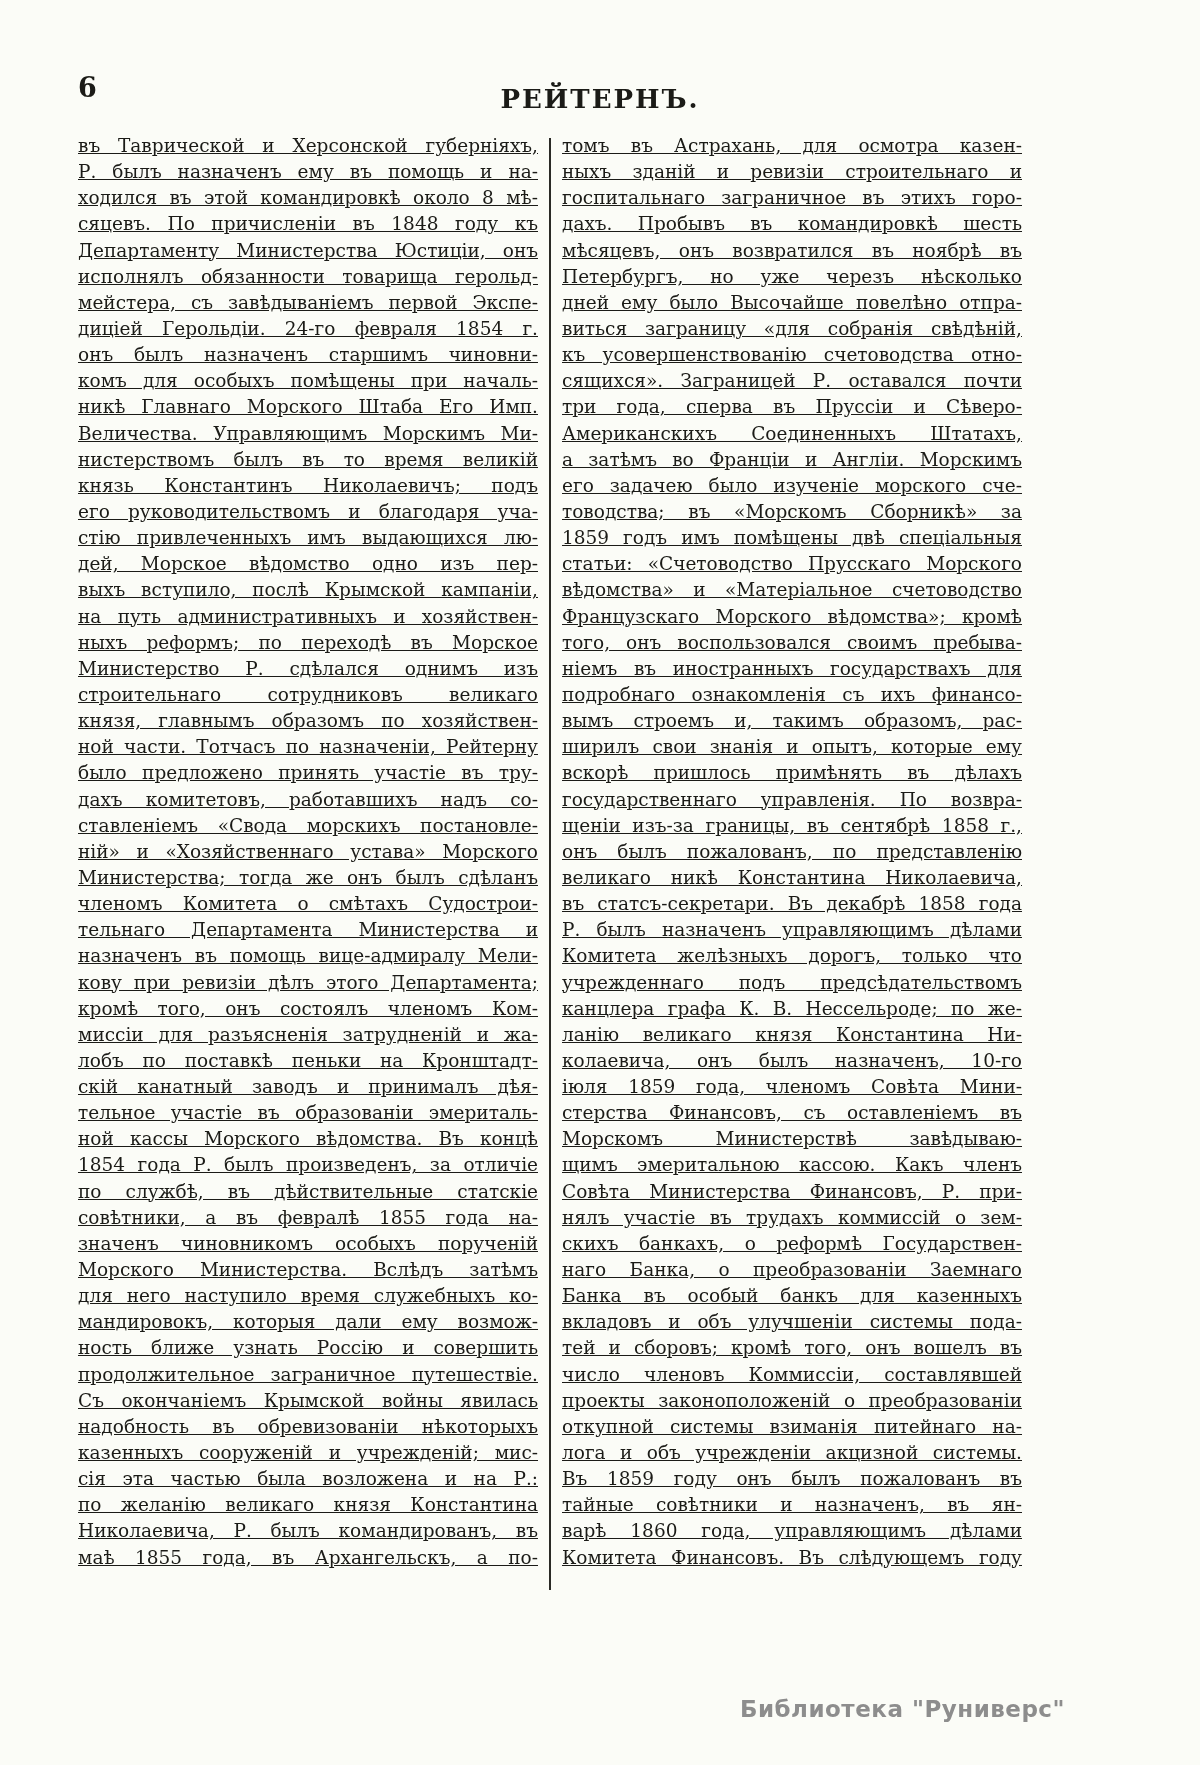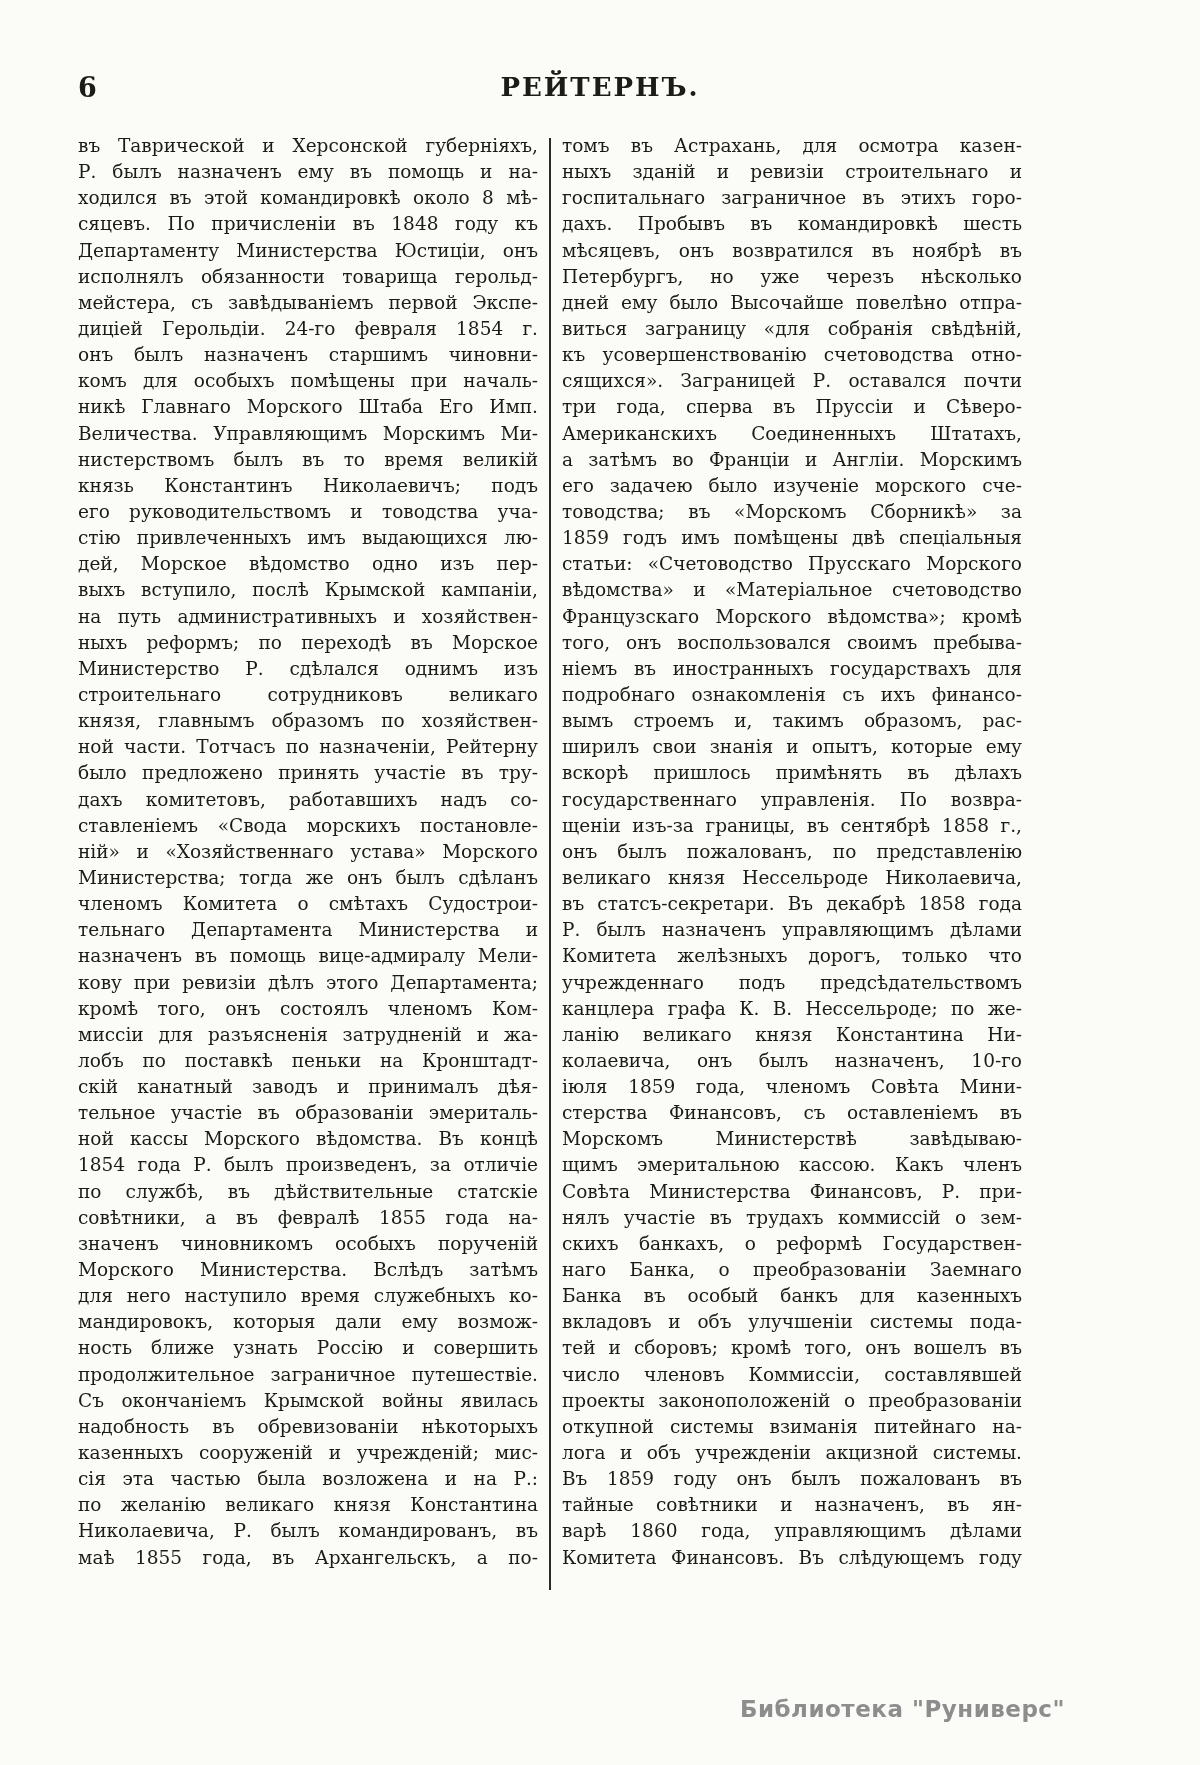--- a/index.html
+++ b/index.html
@@ -19,30 +19,31 @@
   }
   .page { position: absolute; inset: 0; }
 
   .page-number {
     position: absolute;
     left: 78px; top: 72px;
     font-size: 27px; font-weight: bold;
   }
   .page-title {
     position: absolute;
-    left: 0; right: 0; top: 72px;
+    left: 0; right: 0; top: 84px;
     text-align: center;
     font-size: 26px; font-weight: bold;
     letter-spacing: 2px;
   }
 
   .column {
     position: absolute;
     top: 133px;
     width: 460px;
+    text-decoration: underline;
   }
   .column-left  { left: 78px; }
   .column-right { left: 562px; }
 
   .line {
     height: 26.15px;
     line-height: 26.15px;
     font-size: 18.5px;
     overflow: hidden;
     text-align: justify;
@@ -85,21 +86,21 @@
       <div class="line">Департаменту Министерства Юстиціи, онъ</div>
       <div class="line">исполнялъ обязанности товарища герольд-</div>
       <div class="line">мейстера, съ завѣдываніемъ первой Экспе-</div>
       <div class="line">диціей Герольдіи. 24-го февраля 1854 г.</div>
       <div class="line">онъ былъ назначенъ старшимъ чиновни-</div>
       <div class="line">комъ для особыхъ помѣщены при началь-</div>
       <div class="line">никѣ Главнаго Морского Штаба Его Имп.</div>
       <div class="line">Величества. Управляющимъ Морскимъ Ми-</div>
       <div class="line">нистерствомъ былъ въ то время великій</div>
       <div class="line">князь Константинъ Николаевичъ; подъ</div>
-      <div class="line">его руководительствомъ и товодства уча-</div>
+      <div class="line">его руководительствомъ и благодаря уча-</div>
       <div class="line">стію привлеченныхъ имъ выдающихся лю-</div>
       <div class="line">дей, Морское вѣдомство одно изъ пер-</div>
       <div class="line">выхъ вступило, послѣ Крымской кампаніи,</div>
       <div class="line">на путь административныхъ и хозяйствен-</div>
       <div class="line">ныхъ реформъ; по переходѣ въ Морское</div>
       <div class="line">Министерство Р. сдѣлался однимъ изъ</div>
       <div class="line">строительнаго сотрудниковъ великаго</div>
       <div class="line">князя, главнымъ образомъ по хозяйствен-</div>
       <div class="line">ной части. Тотчасъ по назначеніи, Рейтерну</div>
       <div class="line">было предложено принять участіе въ тру-</div>
@@ -159,21 +160,21 @@
       <div class="line">Французскаго Морского вѣдомства»; кромѣ</div>
       <div class="line">того, онъ воспользовался своимъ пребыва-</div>
       <div class="line">ніемъ въ иностранныхъ государствахъ для</div>
       <div class="line">подробнаго ознакомленія съ ихъ финансо-</div>
       <div class="line">вымъ строемъ и, такимъ образомъ, рас-</div>
       <div class="line">ширилъ свои знанія и опытъ, которые ему</div>
       <div class="line">вскорѣ пришлось примѣнять въ дѣлахъ</div>
       <div class="line">государственнаго управленія. По возвра-</div>
       <div class="line">щеніи изъ-за границы, въ сентябрѣ 1858 г.,</div>
       <div class="line">онъ былъ пожалованъ, по представленію</div>
-      <div class="line">великаго князя Нессельроде Николаевича,</div>
+      <div class="line">великаго никѣ Константина Николаевича,</div>
       <div class="line">въ статсъ-секретари. Въ декабрѣ 1858 года</div>
       <div class="line">Р. былъ назначенъ управляющимъ дѣлами</div>
       <div class="line">Комитета желѣзныхъ дорогъ, только что</div>
       <div class="line">учрежденнаго подъ предсѣдательствомъ</div>
       <div class="line">канцлера графа К. В. Нессельроде; по же-</div>
       <div class="line">ланію великаго князя Константина Ни-</div>
       <div class="line">колаевича, онъ былъ назначенъ, 10-го</div>
       <div class="line">іюля 1859 года, членомъ Совѣта Мини-</div>
       <div class="line">стерства Финансовъ, съ оставленіемъ въ</div>
       <div class="line">Морскомъ Министерствѣ завѣдываю-</div>

